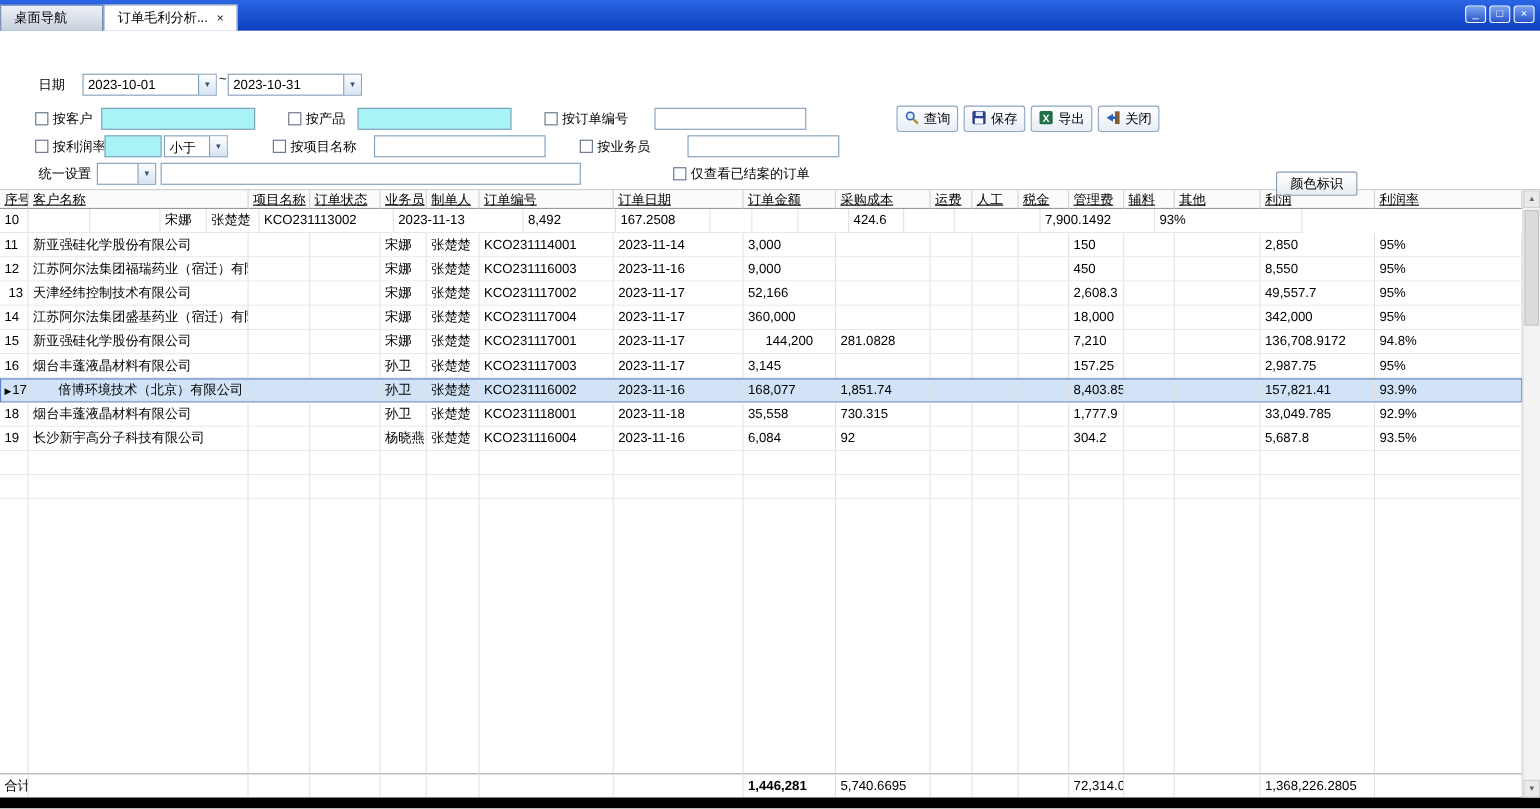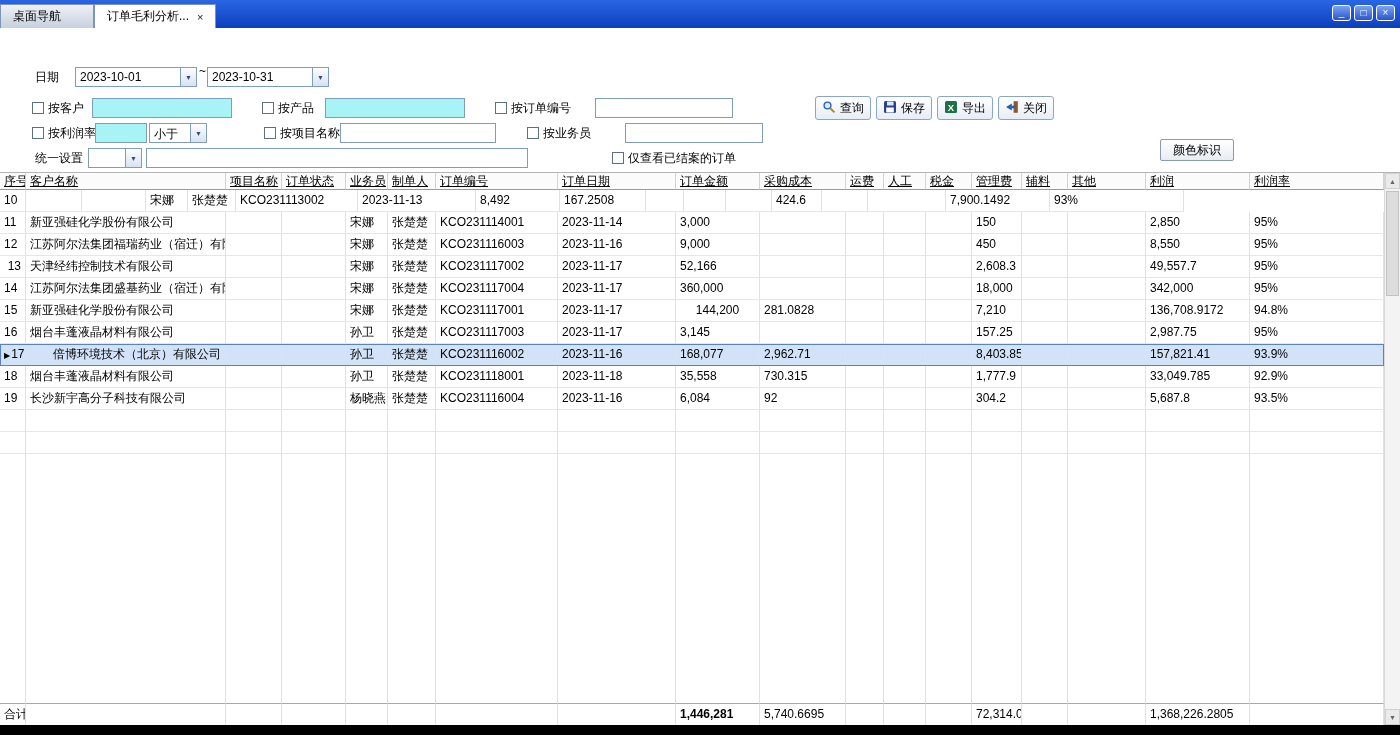--- a/index.html
+++ b/index.html
@@ -138,42 +138,42 @@
 
     <label class="cb" style="left:32px;top:95px">
       <span class="cbbox"></span>
       <span>按利润率</span>
     </label>
     <div class="tin cyan" style="left:95px;top:95px;width:52px"></div>
     <div class="combo" style="left:149px;top:95px;width:58px">
       <span class="combo-val">小于</span>
       <span class="combo-btn">▼</span>
     </div>
-    <label class="cb" style="left:264px;top:95px">
+    <label class="cb" style="left:248px;top:95px">
       <span class="cbbox"></span>
       <span>按项目名称</span>
     </label>
     <div class="tin" style="left:340px;top:95px;width:156px"></div>
     <label class="cb" style="left:527px;top:95px">
       <span class="cbbox"></span>
       <span>按业务员</span>
     </label>
     <div class="tin" style="left:625px;top:95px;width:138px"></div>
 
     <span class="lbl" style="left:35px;top:120px">统一设置</span>
     <div class="combo" style="left:88px;top:120px;width:54px">
       <span class="combo-val"></span>
       <span class="combo-btn">▼</span>
     </div>
     <div class="tin" style="left:146px;top:120px;width:382px"></div>
     <label class="cb" style="left:612px;top:120px">
       <span class="cbbox"></span>
       <span>仅查看已结案的订单</span>
     </label>
-    <div class="color-btn" style="left:1160px;top:111px">颜色标识</div>
+    <div class="color-btn" style="left:1160px;top:128px">颜色标识</div>
   </div>
 
   <div class="tablewrap">
     <div class="grid">
         <div class="trow thead">
           <div class="tcell col0" style="width: 26px;">序号</div>
           <div class="tcell col1" style="width: 200px;">客户名称</div>
           <div class="tcell col2" style="width: 56px;">项目名称</div>
           <div class="tcell col3" style="width: 64px;">订单状态</div>
           <div class="tcell col4" style="width: 42px;">业务员</div>
@@ -333,21 +333,21 @@
         <div class="trow drow selected">
           <div class="tcell col0" style="width: 26px;"><span class="rowarrow">▶</span>17</div>
           <div class="tcell col1" style="width: 200px; text-align: right;">倍博环境技术（北京）有限公司</div>
           <div class="tcell col2" style="width: 56px;"></div>
           <div class="tcell col3" style="width: 64px;"></div>
           <div class="tcell col4" style="width: 42px;">孙卫</div>
           <div class="tcell col5" style="width: 48px;">张楚楚</div>
           <div class="tcell col6" style="width: 122px;">KCO231116002</div>
           <div class="tcell col7" style="width: 118px;">2023-11-16</div>
           <div class="tcell col8" style="width: 84px;">168,077</div>
-          <div class="tcell col9" style="width: 86px;">2,962.71</div>
+          <div class="tcell col9" style="width: 86px;">1,851.74</div>
           <div class="tcell col10" style="width: 38px;"></div>
           <div class="tcell col11" style="width: 42px;"></div>
           <div class="tcell col12" style="width: 46px;"></div>
           <div class="tcell col13" style="width: 50px;">8,403.85</div>
           <div class="tcell col14" style="width: 46px;"></div>
           <div class="tcell col15" style="width: 78px;"></div>
           <div class="tcell col16" style="width: 104px;">157,821.41</div>
           <div class="tcell col17" style="width: 134px;">93.9%</div>
         </div>
         <div class="trow drow">

